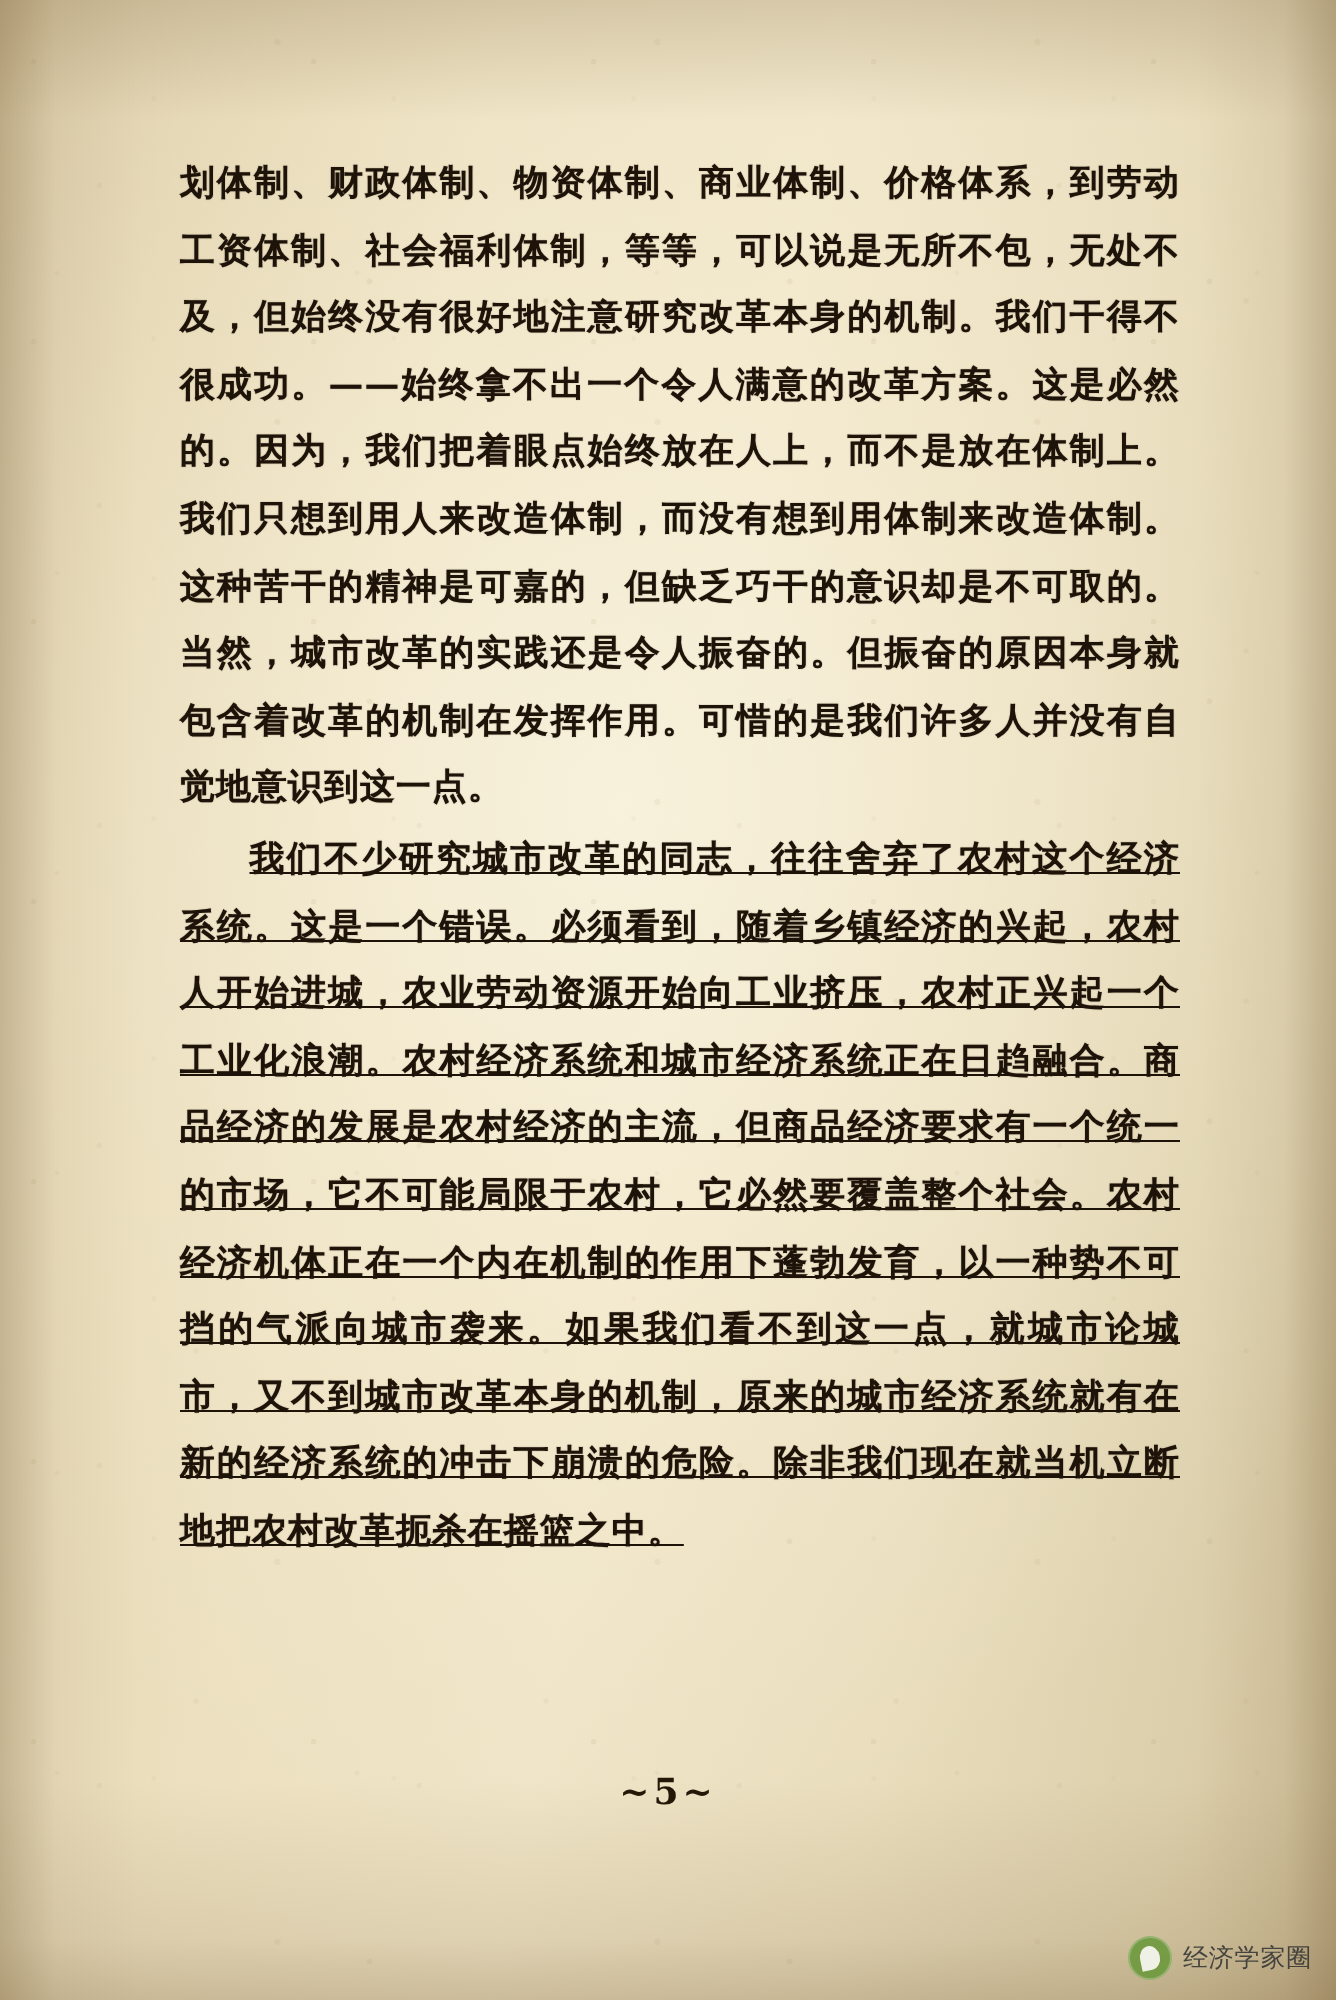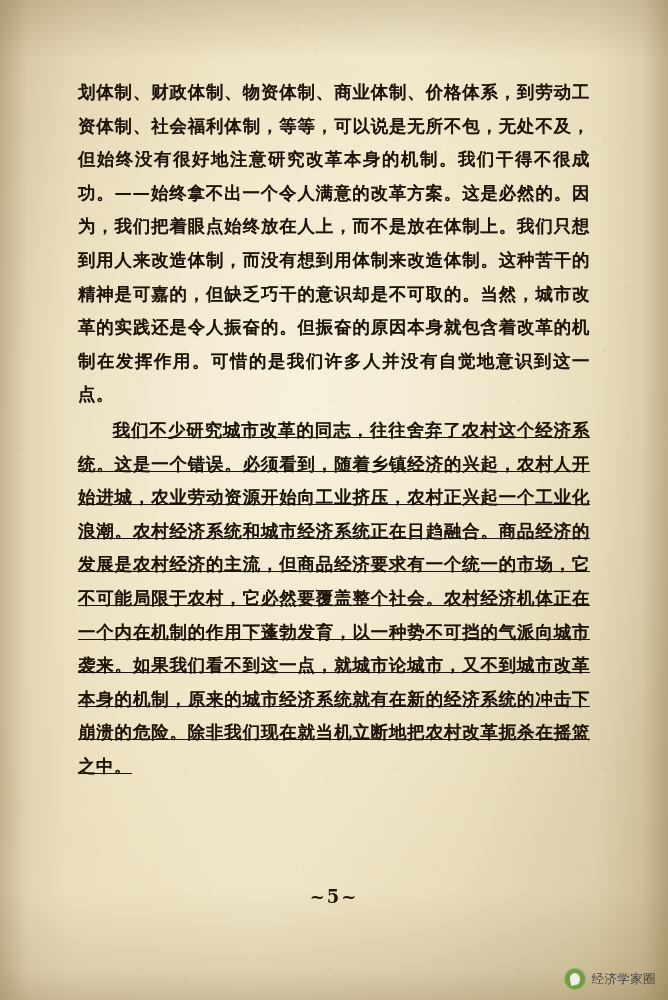--- a/index.html
+++ b/index.html
@@ -56,21 +56,21 @@
 
   #text-body {
     position: absolute;
     left: 78px;
     top: 76px;
     width: 512px;
     z-index: 4;
   }
 
   .para {
-    margin: 0 0 2px 0;
+    margin: 0 0 2px 12px;
     font-size: 17.4px;
     line-height: 33.6px;
     letter-spacing: 0.6px;
     color: #1d1308;
     text-align: justify;
     text-justify: inter-character;
     font-weight: 600;
     text-shadow: 0 0 0.6px rgba(40,25,10,0.45);
   }
   .para.indent {

